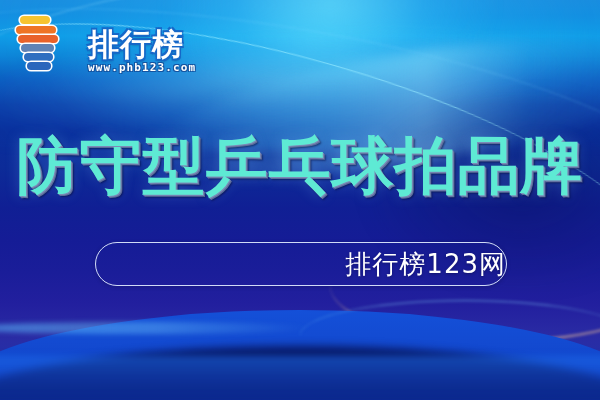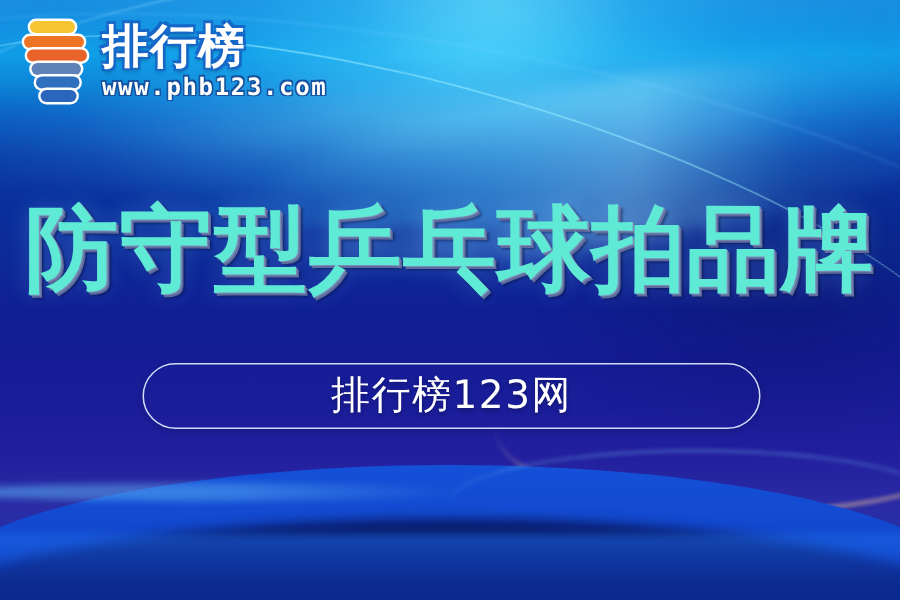--- a/index.html
+++ b/index.html
@@ -307,21 +307,22 @@
   }
 
   
   .logo {
     position: absolute;
     left: 14px;
     top: 10px;
     width: 176px;
     height: 64px;
     display: flex;
-    align-items: flex-start;
+    align-items: flex-end;
+    gap: 20px;
   }
   .logo-mark {
     position: relative;
     width: 52px;
     height: 60px;
     flex: none;
     margin-top: 2px;
   }
   .bar {
     position: absolute;
@@ -342,21 +343,21 @@
     color: #ffffff;
     letter-spacing: 1px;
     text-shadow:
       -1.6px -1.6px 0 #1668c8, 1.6px -1.6px 0 #1668c8,
       -1.6px 1.6px 0 #1668c8, 1.6px 1.6px 0 #1668c8,
       0 2px 3px rgba(0,0,0,0.35);
   }
   .logo-url {
     margin-top: 1px;
     font-family: "DejaVu Sans Mono", "Liberation Mono", monospace;
-    font-size: 16px;
+    font-size: 11px;
     font-weight: bold;
     letter-spacing: 1.1px;
     color: #ffffff;
     text-shadow:
       -1px -1px 0 #15539f, 1px -1px 0 #15539f,
       -1px 1px 0 #15539f, 1px 1px 0 #15539f;
   }
 
   
   .title {
@@ -384,21 +385,21 @@
     position: absolute;
     left: 95px;
     top: 242px;
     width: 412px;
     height: 44px;
     border: 1.5px solid rgba(225,235,255,0.92);
     border-radius: 24px;
     box-sizing: border-box;
     display: flex;
     align-items: center;
-    justify-content: center;
+    justify-content: flex-end;
     box-shadow: 0 1px 4px rgba(0,0,0,0.18);
   }
   .subtitle-text {
     font-family: "DejaVu Sans", "Liberation Sans", sans-serif;
     font-size: 26px;
     color: #ffffff;
     letter-spacing: 1px;
     line-height: 1;
     text-shadow: 0 1px 3px rgba(0,0,0,0.30);
   }

